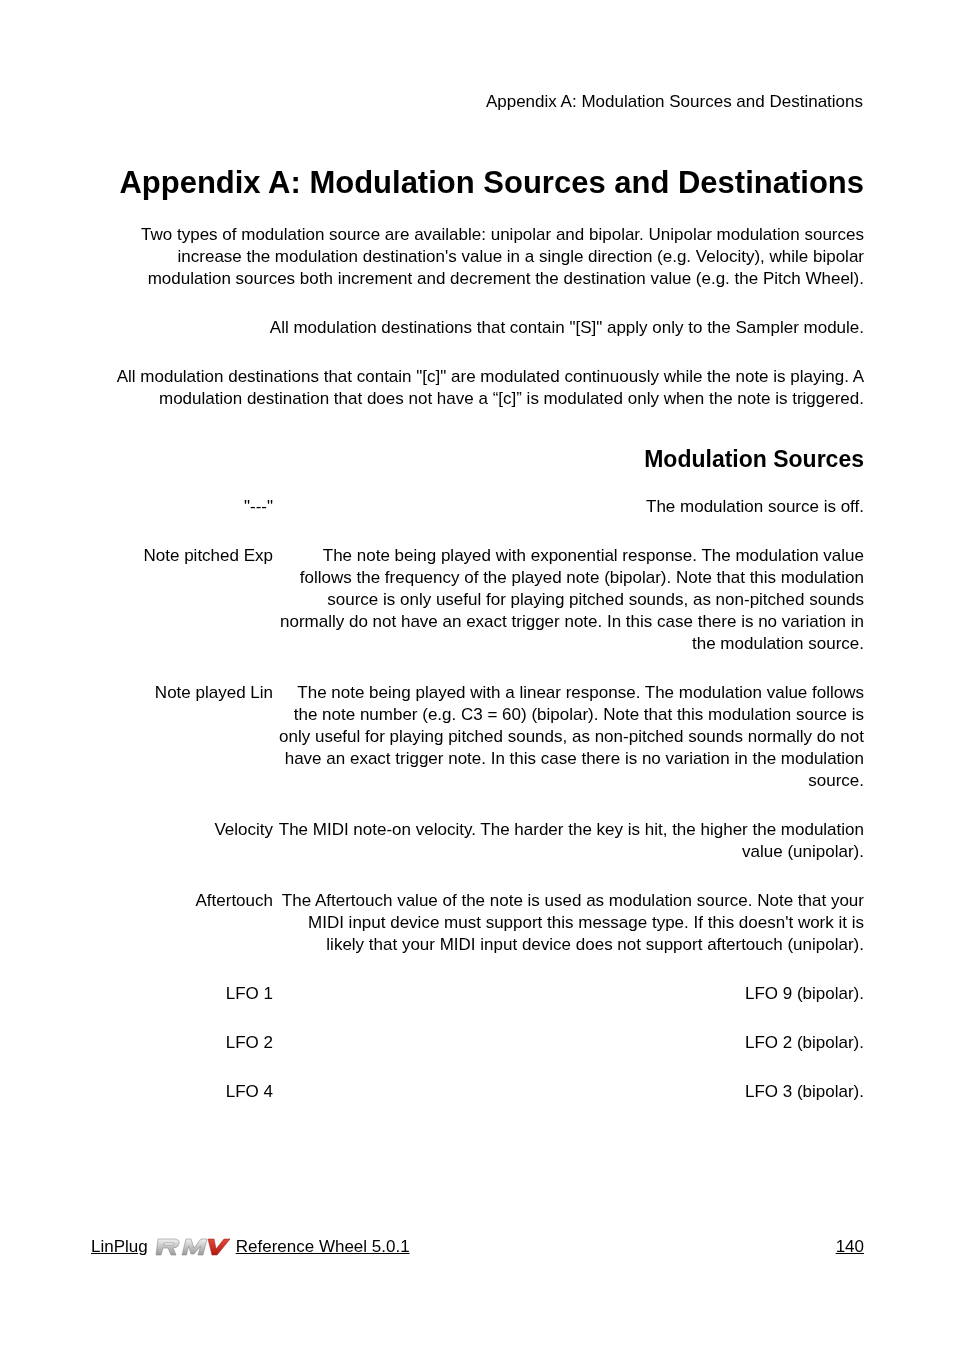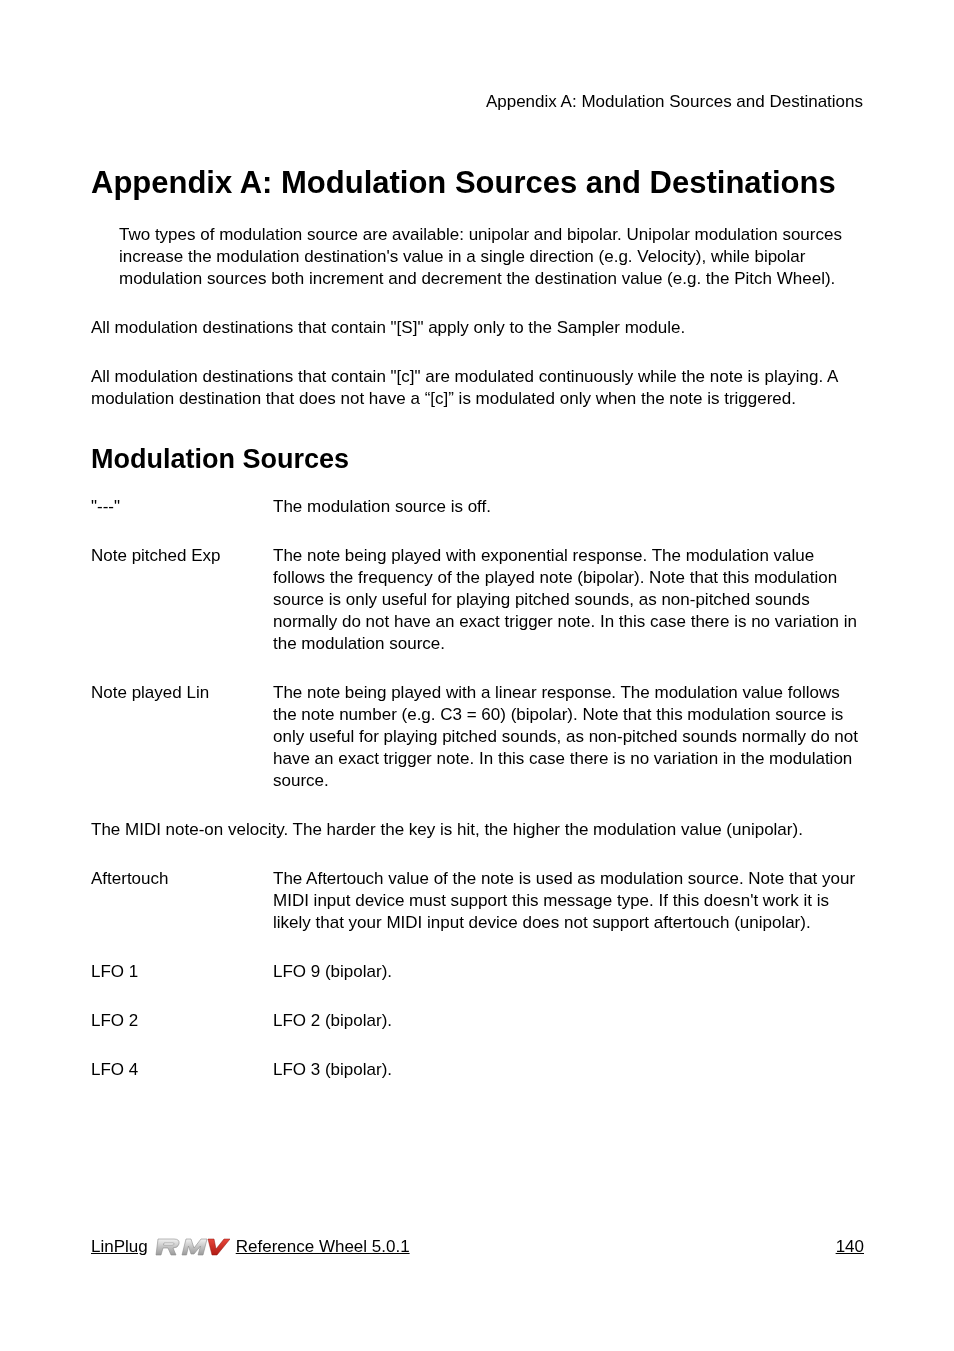--- a/index.html
+++ b/index.html
@@ -13,20 +13,21 @@
       position: relative;
       font-family: "Liberation Sans", sans-serif;
       color: #000000;
       overflow: hidden;
     }
     .page {
       position: absolute;
       left: 0; top: 0;
       width: 954px;
       height: 1351px;
+      text-align: right;
     }
     .running-header {
       position: absolute;
       top: 92px;
       right: 91px;
       font-size: 17px;
       line-height: 20px;
       white-space: nowrap;
     }
     .content {
@@ -46,21 +47,21 @@
       font-size: 17px;
       line-height: 22px;
       margin: 0;
     }
     .p-intro { margin-top: 21px; margin-left: 28px; }
     .p-sampler { margin-top: 27px; }
     .p-cont { margin-top: 27px; }
     h2.section {
       margin: 0;
       margin-top: 34px;
-      font-size: 27px;
+      font-size: 23px;
       font-weight: bold;
       line-height: 30px;
     }
     .def-list {
       margin-top: 22px;
     }
     .def-row {
       display: flex;
       font-size: 17px;
       line-height: 22px;
@@ -124,20 +125,21 @@
       </div>
       <div class="def-row">
         <div class="def-term">Note pitched Exp</div>
         <div class="def-desc">The note being played with exponential response. The modulation value follows the frequency of the played note (bipolar). Note that this modulation source is only useful for playing pitched sounds, as non-pitched sounds normally do not have an exact trigger note. In this case there is no variation in the modulation source.</div>
       </div>
       <div class="def-row">
         <div class="def-term">Note played Lin</div>
         <div class="def-desc">The note being played with a linear response. The modulation value follows the note number (e.g. C3 = 60) (bipolar). Note that this modulation source is only useful for playing pitched sounds, as non-pitched sounds normally do not have an exact trigger note. In this case there is no variation in the modulation source.</div>
       </div>
       <div class="def-row">
+        <div class="def-term">Velocity</div>
         <div class="def-desc">The MIDI note-on velocity. The harder the key is hit, the higher the modulation value (unipolar).</div>
       </div>
       <div class="def-row">
         <div class="def-term">Aftertouch</div>
         <div class="def-desc">The Aftertouch value of the note is used as modulation source. Note that your MIDI input device must support this message type. If this doesn't work it is likely that your MIDI input device does not support aftertouch (unipolar).</div>
       </div>
       <div class="def-row">
         <div class="def-term">LFO 1</div>
         <div class="def-desc">LFO 9 (bipolar).</div>
       </div>

